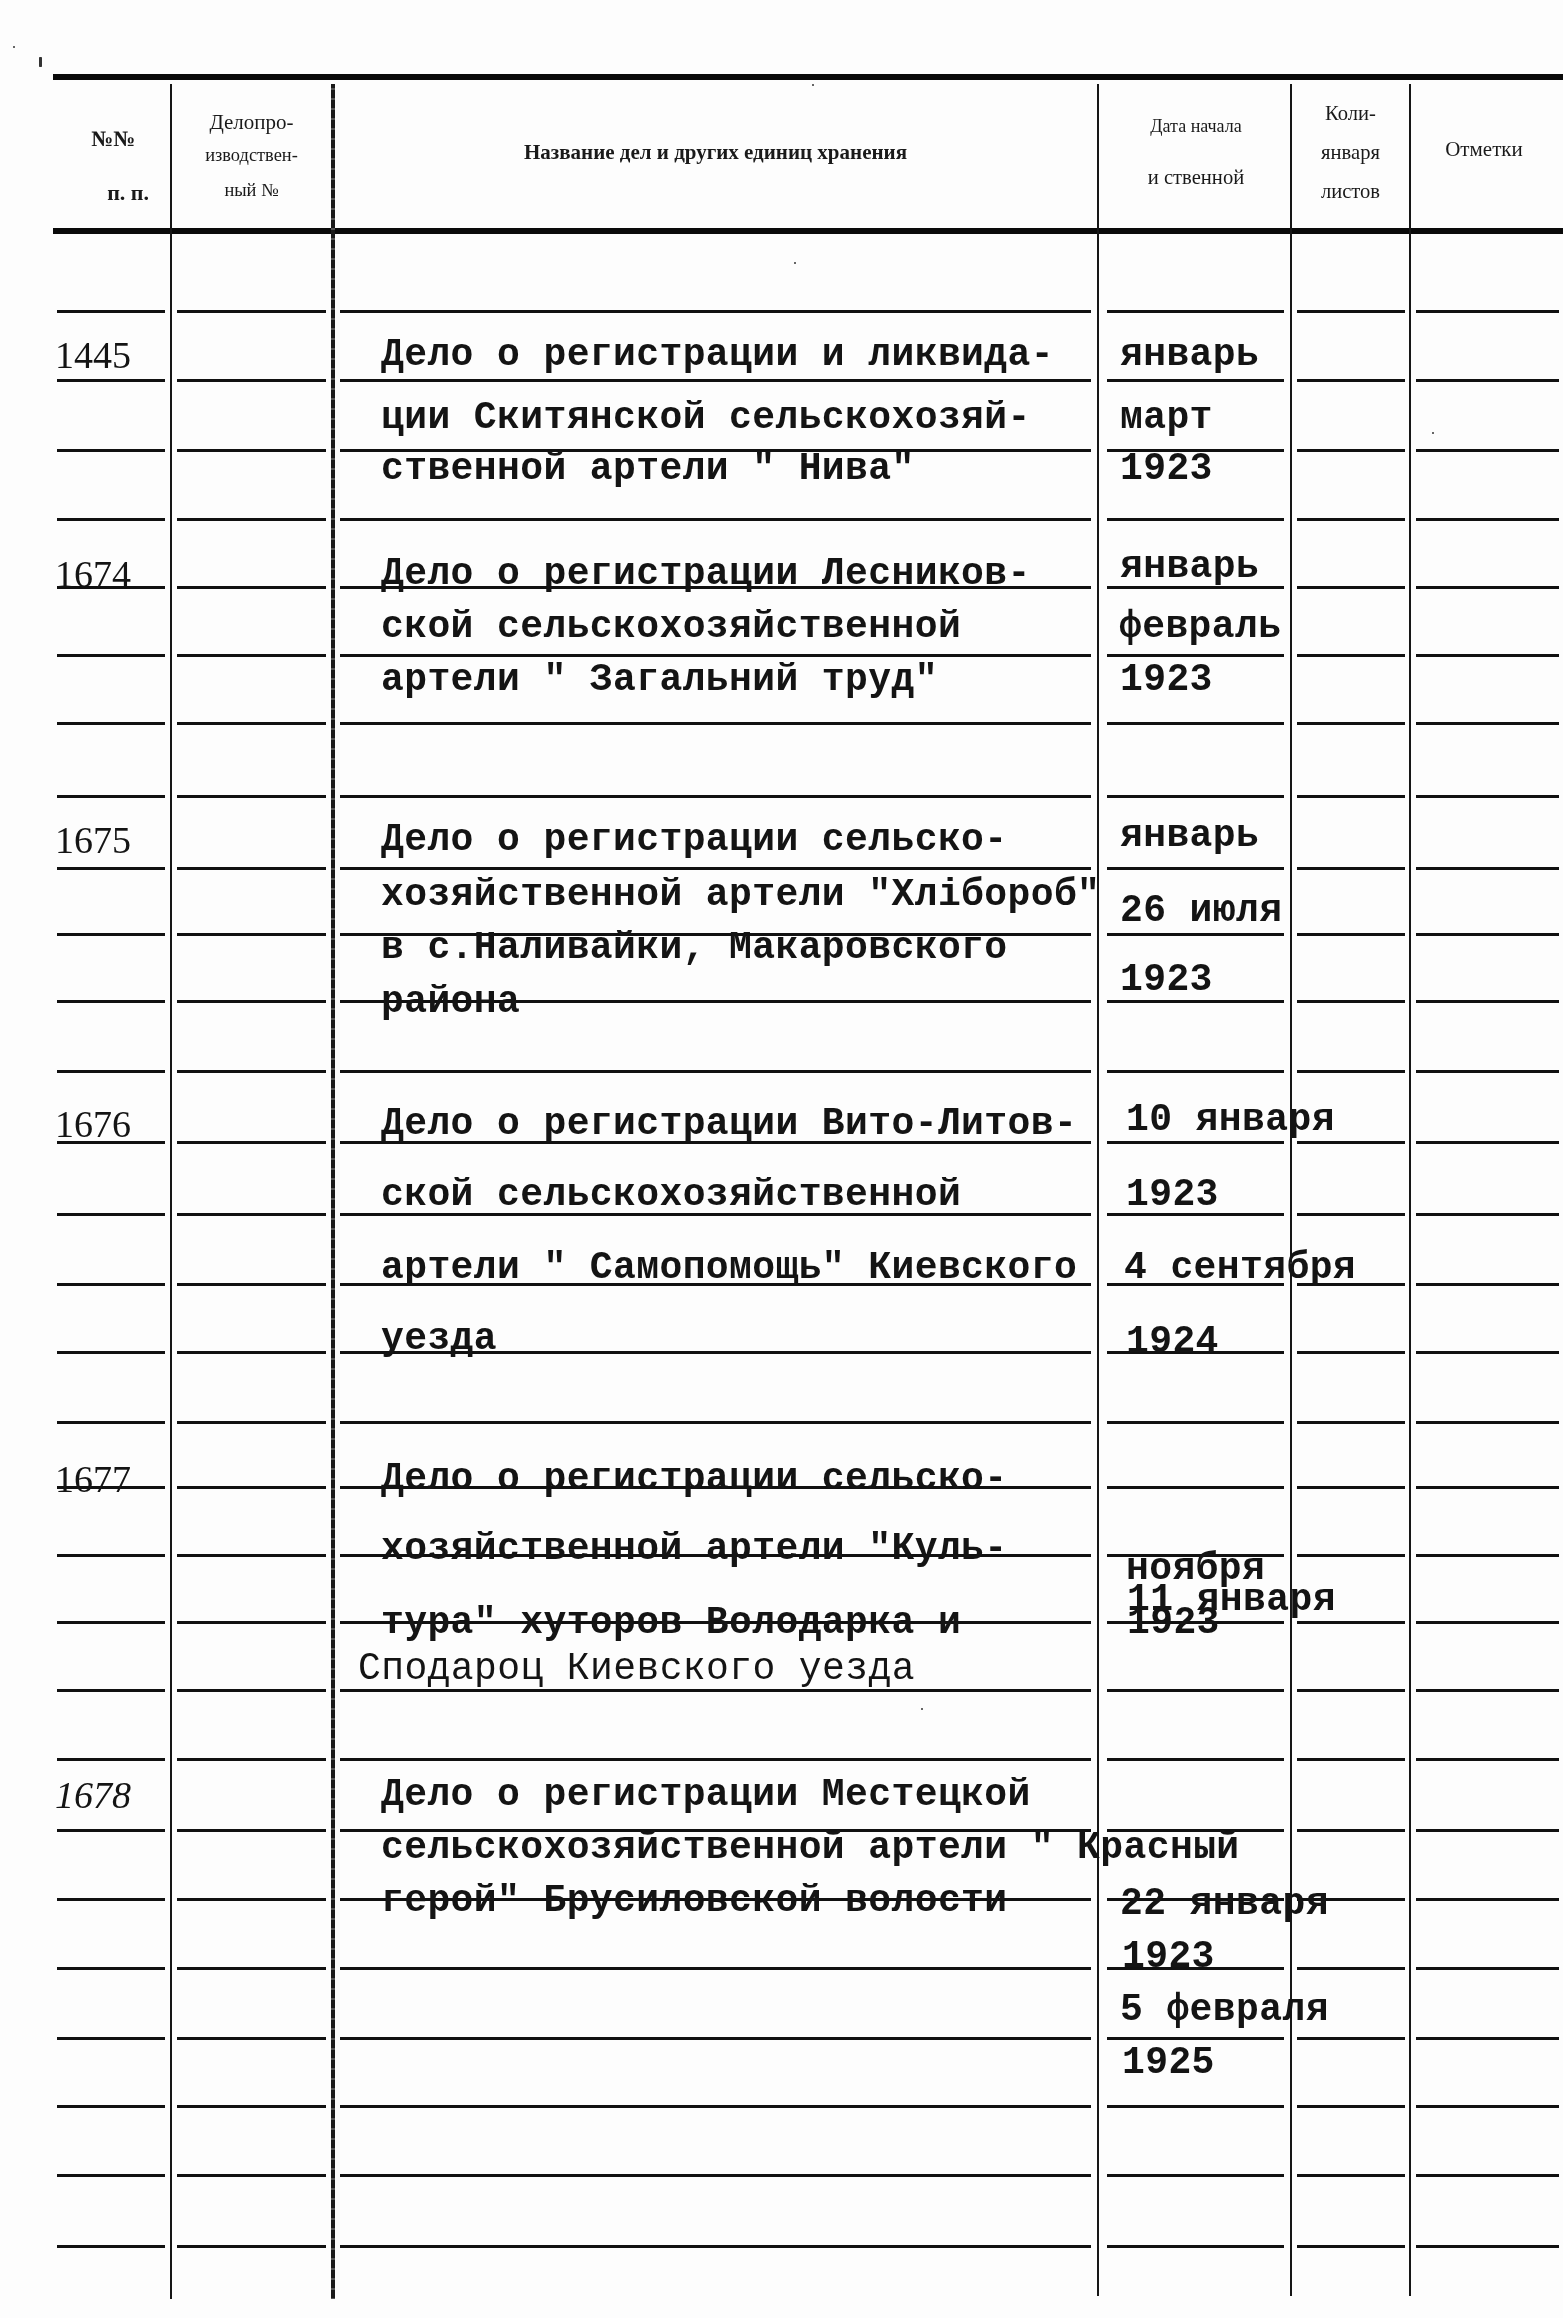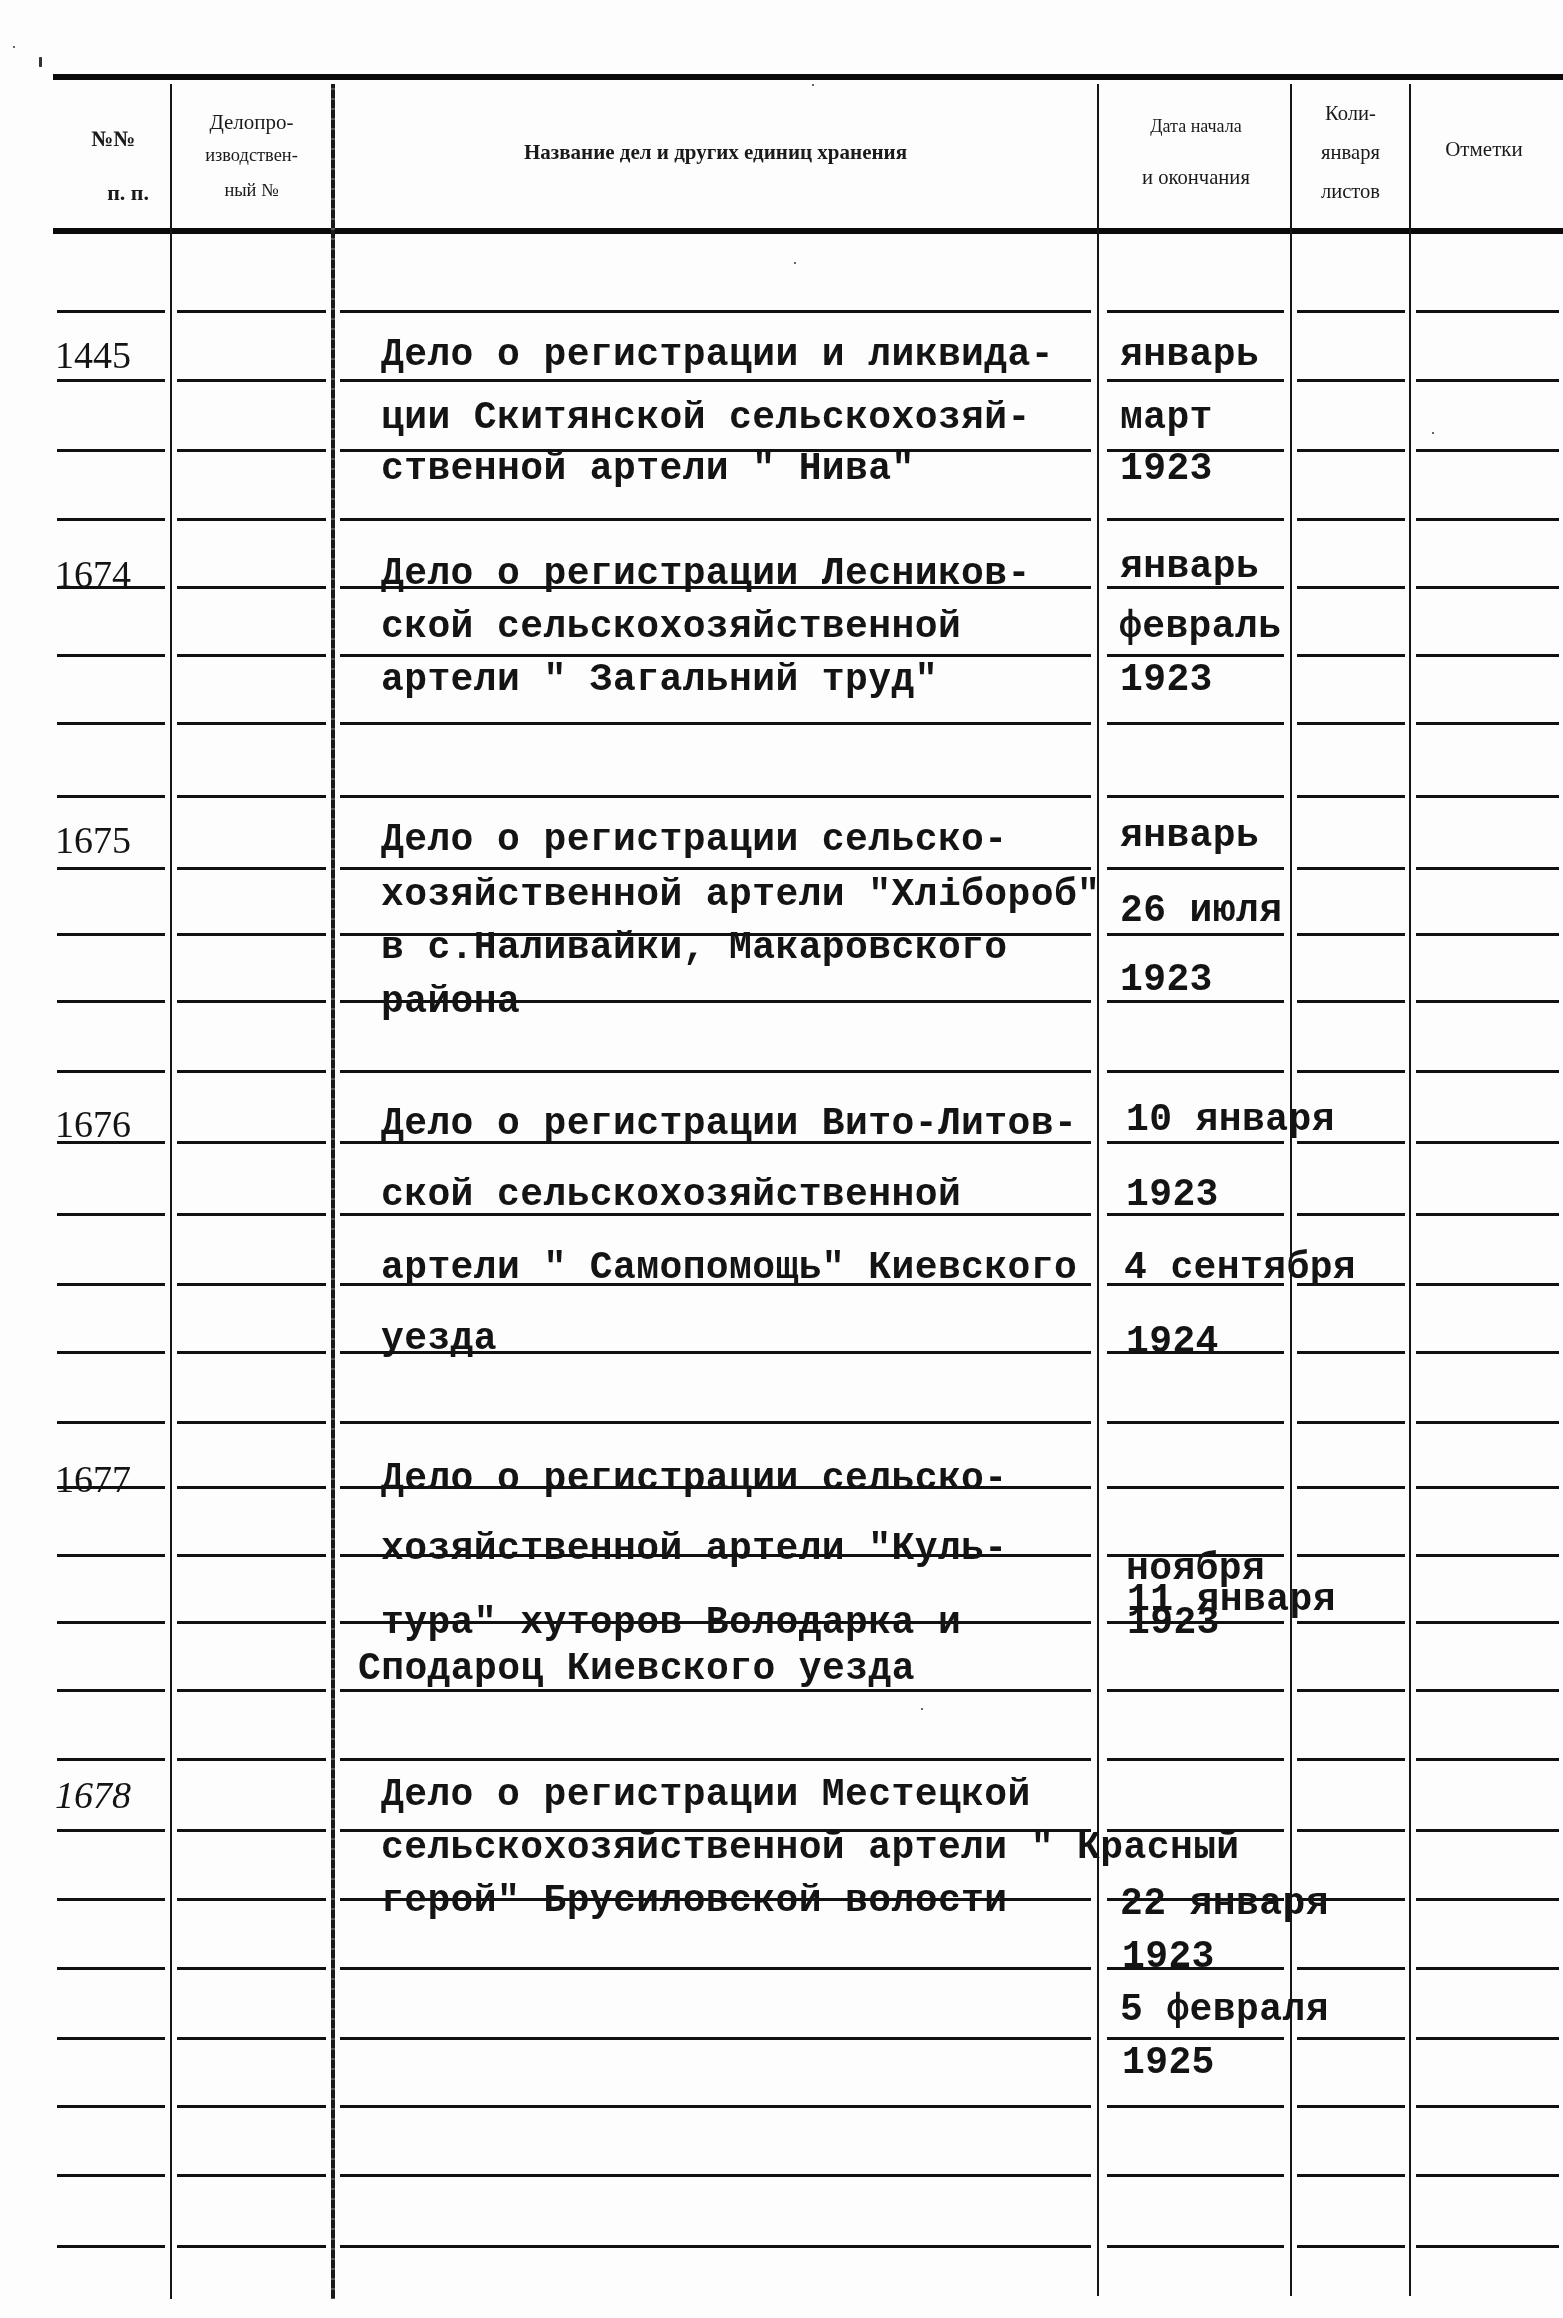--- a/index.html
+++ b/index.html
@@ -32,21 +32,21 @@
   <div class="hdr bold" style="left:78px; top:128px; width:71px;">№№</div>
   <div class="hdr bold" style="left:78px; top:182px; width:71px;text-align:right;">п. п.</div>
 
   <div class="hdr" style="left:177px; top:112px; width:149px;">Делопро-</div>
   <div class="hdr" style="left:177px; top:146px; width:149px; font-size:18.4px;">изводствен-</div>
   <div class="hdr" style="left:177px; top:181px; width:149px; font-size:18.4px;">ный №</div>
 
   <div class="hdr bold" style="left:340px; top:142px; width:751px; font-size:21px;">Название дел и других единиц хранения</div>
 
   <div class="hdr" style="left:1103px; top:117px; width:186px; font-size:18px;">Дата начала</div>
-  <div class="hdr" style="left:1103px; top:167px; width:186px; font-size:20.6px;">и окончания</div>
+  <div class="hdr" style="left:1103px; top:167px; width:186px; font-size:20.6px;">и ственной</div>
 
   <div class="hdr" style="left:1294px; top:103px; width:113px; font-size:20.6px;">Коли-</div>
   <div class="hdr" style="left:1294px; top:142px; width:113px; font-size:20.6px;">января</div>
   <div class="hdr" style="left:1294px; top:181px; width:113px; font-size:20.6px;">листов</div>
 
   <div class="hdr" style="left:1413px; top:139px; width:142px; font-size:21px;">Отметки</div>
 
   <div id="rules">
       <div class="hline" style="left: 57px; width: 108px; top: 310px;"></div>
       <div class="hline" style="left: 177px; width: 149px; top: 310px;"></div>
@@ -265,21 +265,21 @@
     <div class="typed" style="left:1126px; top:1195px;">1923</div>
     <div class="typed" style="left:1124px; top:1268px;">4 сентября</div>
     <div class="typed" style="left:1126px; top:1342px;">1924</div>
   </div>
 
   <div>
     <div class="num" style="left:55px; top:1479px;">1677</div>
     <div class="typed" style="left:381px; top:1479px;">Дело о регистрации сельско-</div>
     <div class="typed" style="left:381px; top:1549px;">хозяйственной артели "Куль-</div>
     <div class="typed" style="left:381px; top:1623px;">тура" хуторов Володарка и</div>
-    <div class="typed" style="left:358px; top:1669px; font-weight:bold;text-align:center;">Сподароц Киевского уезда</div>
+    <div class="typed" style="left:358px; top:1669px; font-weight:normal;text-align:center;">Сподароц Киевского уезда</div>
     <div class="typed" style="left:1127px; top:1600px;">11 января</div>
     <div class="typed" style="left:1126px; top:1569px;">ноября</div>
     <div class="typed" style="left:1127px; top:1623px;">1923</div>
   </div>
 
   <div>
     <div class="num" style="left:55px; top:1795px;font-style:italic;">1678</div>
     <div class="typed" style="left:381px; top:1795px;">Дело о регистрации Местецкой</div>
     <div class="typed" style="left:381px; top:1848px;">сельскохозяйственной артели " Красный</div>
     <div class="typed" style="left:381px; top:1901px;">герой" Брусиловской волости</div>

